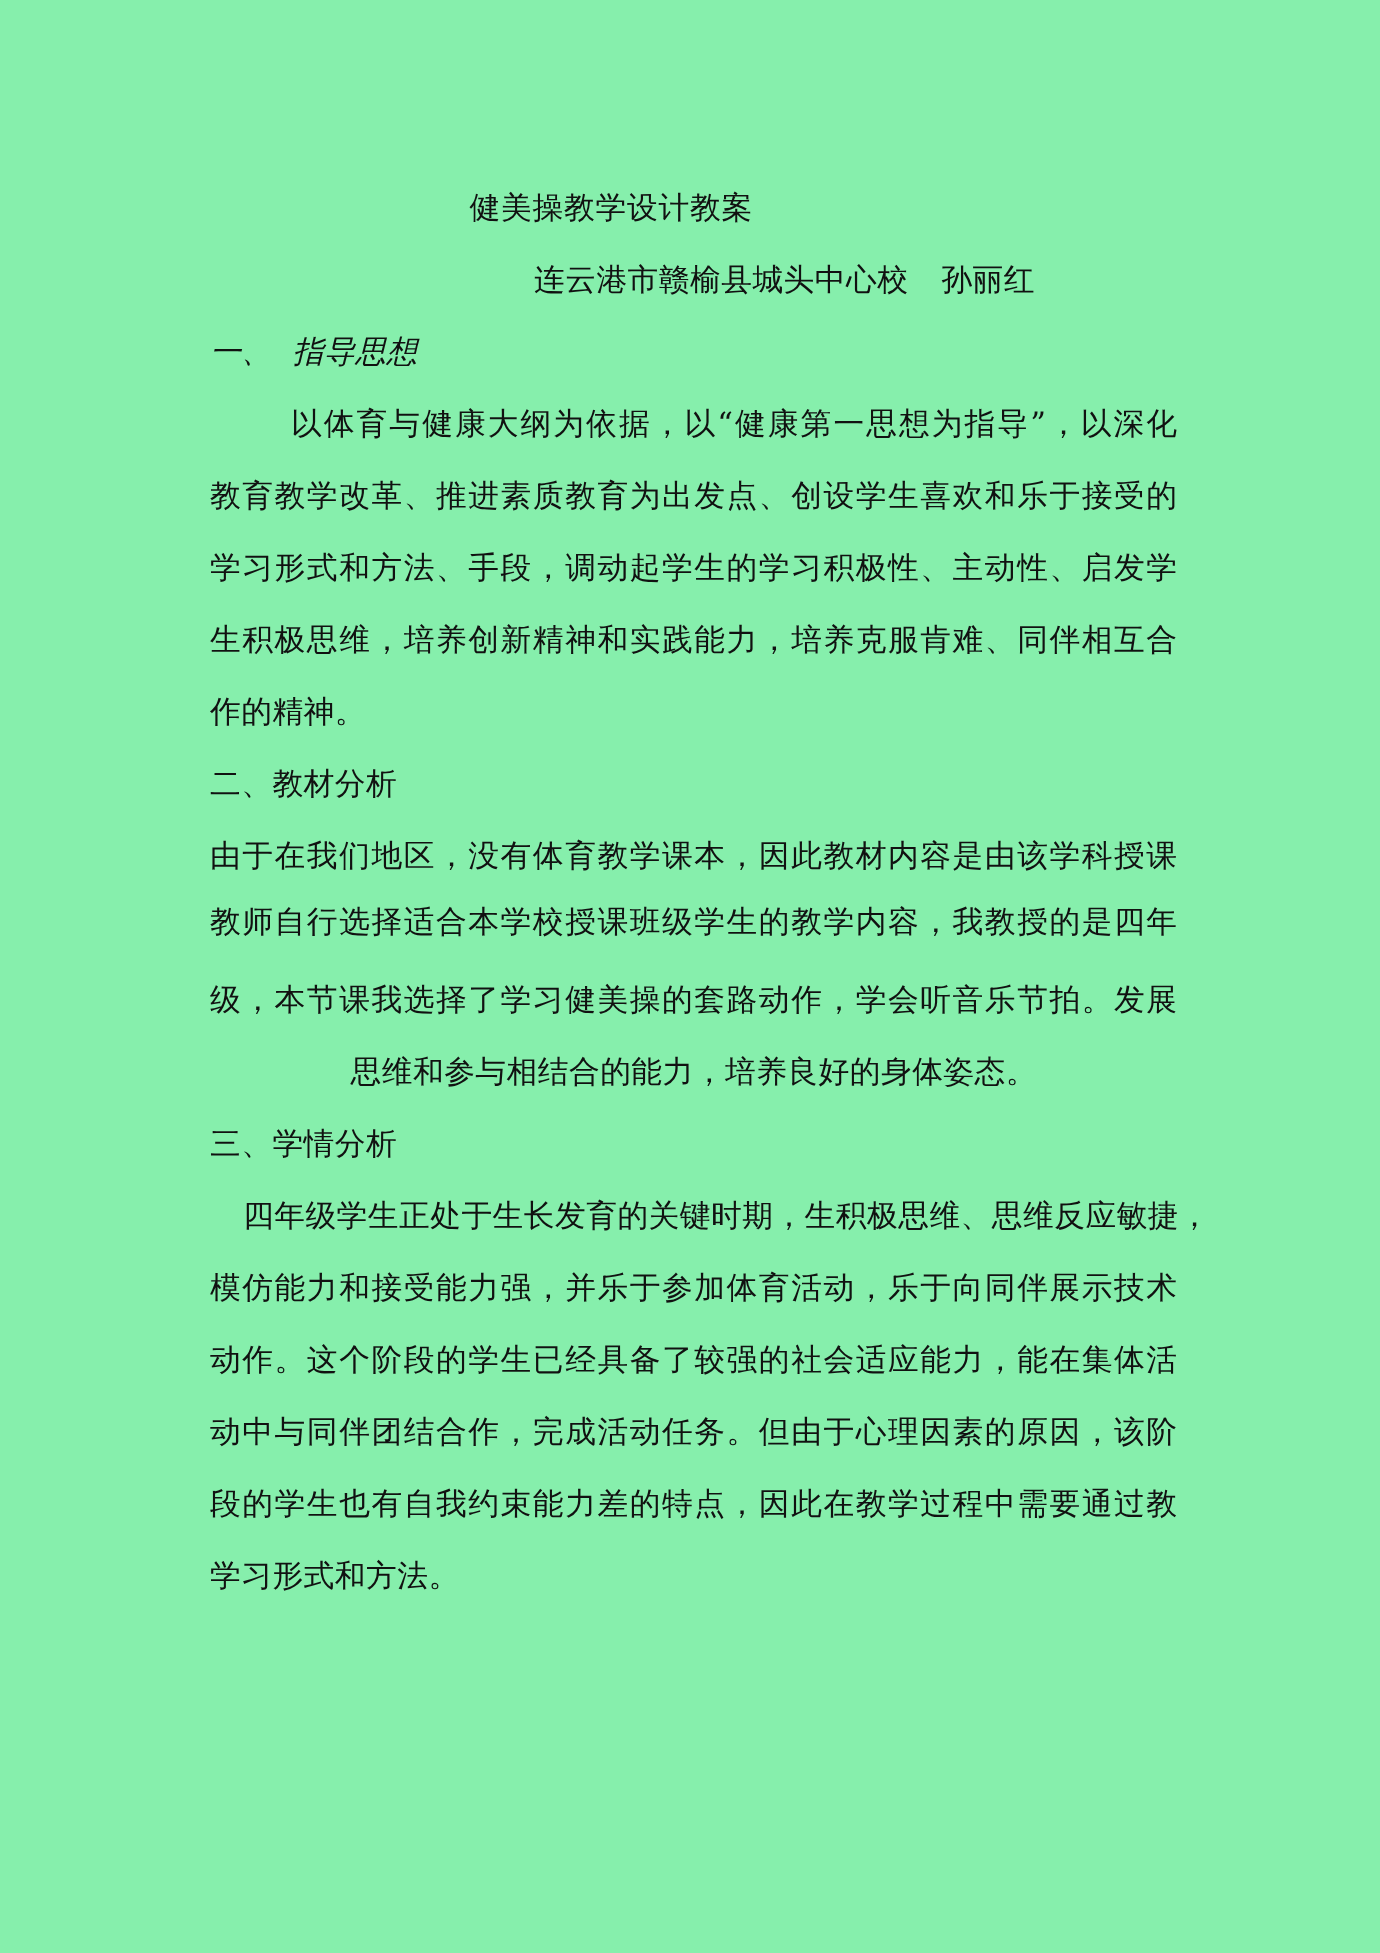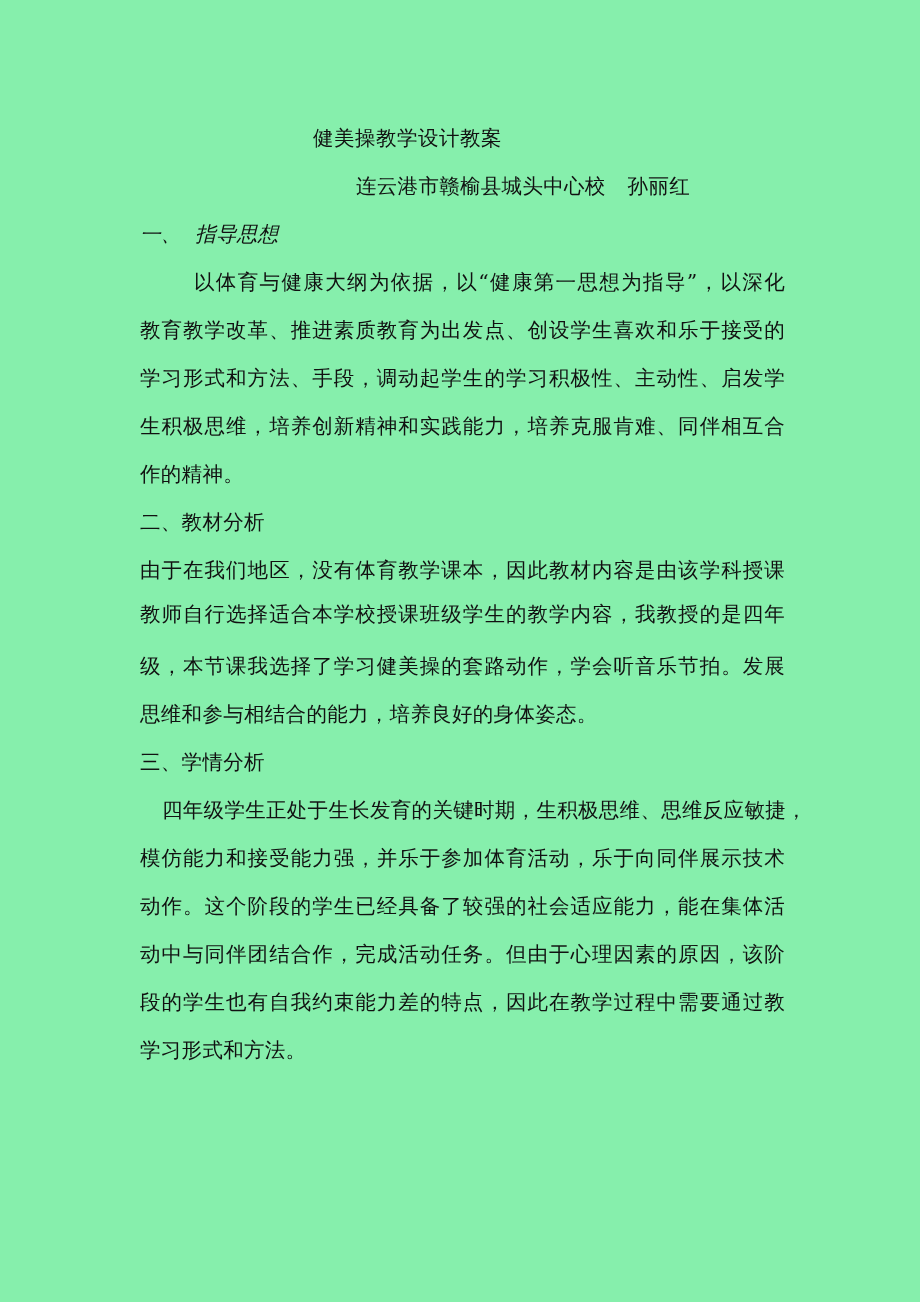--- a/index.html
+++ b/index.html
@@ -61,21 +61,21 @@
   <div class="line justify" style="top:268px; left:194px; width:591px;">以体育与健康大纲为依据，以“健康第一思想为指导”，以深化</div>
   <div class="line justify" style="top:316px;">教育教学改革、推进素质教育为出发点、创设学生喜欢和乐于接受的</div>
   <div class="line justify" style="top:364px;">学习形式和方法、手段，调动起学生的学习积极性、主动性、启发学</div>
   <div class="line justify" style="top:412px;">生积极思维，培养创新精神和实践能力，培养克服肯难、同伴相互合</div>
   <div class="line" style="top:460px;">作的精神。</div>
 
   <div class="line" style="top:508px;">二、教材分析</div>
   <div class="line justify" style="top:556px;">由于在我们地区，没有体育教学课本，因此教材内容是由该学科授课</div>
   <div class="line justify" style="top:576px;margin-top:24px;">教师自行选择适合本学校授课班级学生的教学内容，我教授的是四年</div>
   <div class="line justify" style="top:652px;">级，本节课我选择了学习健美操的套路动作，学会听音乐节拍。发展</div>
-  <div class="line" style="top:700px;">思维和参与相结合的能力，培养良好的身体姿态。</div>
+  <div class="line" style="top:700px;text-align:center;">思维和参与相结合的能力，培养良好的身体姿态。</div>
 
   <div class="line" style="top:748px;">三、学情分析</div>
   <div class="line justify" style="top:796px; left:162px; width:623px;">四年级学生正处于生长发育的关键时期，生积极思维、思维反应敏捷，</div>
   <div class="line justify" style="top:844px;">模仿能力和接受能力强，并乐于参加体育活动，乐于向同伴展示技术</div>
   <div class="line justify" style="top:892px;">动作。这个阶段的学生已经具备了较强的社会适应能力，能在集体活</div>
   <div class="line justify" style="top:940px;">动中与同伴团结合作，完成活动任务。但由于心理因素的原因，该阶</div>
   <div class="line justify" style="top:988px;">段的学生也有自我约束能力差的特点，因此在教学过程中需要通过教</div>
   <div class="line" style="top:1036px;">学习形式和方法。</div>
 
 </div>

